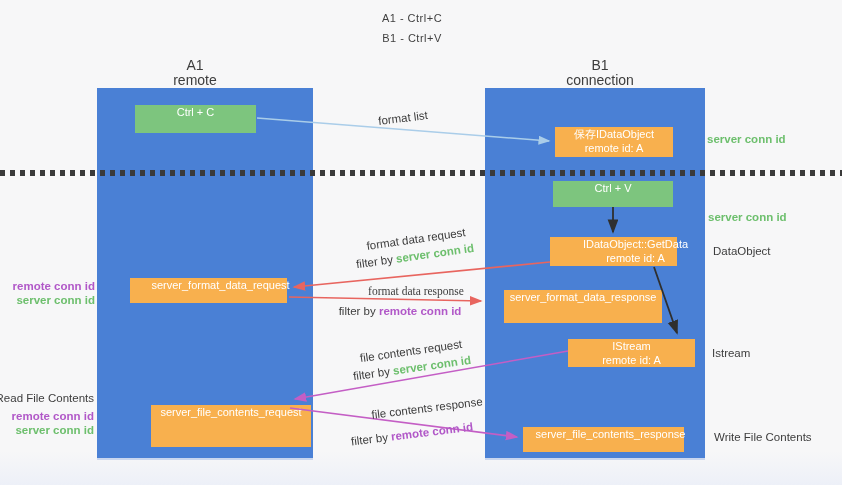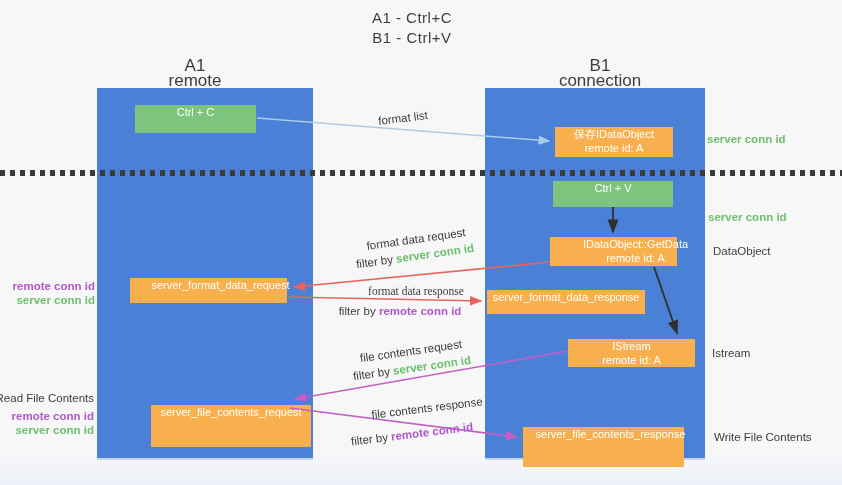--- a/index.html
+++ b/index.html
@@ -8,24 +8,24 @@
     font-family:"Liberation Sans","DejaVu Sans",sans-serif;
     background:#f7f7f8;
   }
   #stage{
     position:relative;width:842px;height:485px;
     background:linear-gradient(180deg,#f7f7f8 0%,#f7f7f8 93%,#edf0f8 100%);
   }
   .abs{position:absolute;}
   .title{
     left:312px;top:8px;width:200px;text-align:center;
-    font-size:15px;line-height:20px;color:#3f3f3f;letter-spacing:.5px;
+    font-size:11px;line-height:20px;color:#3f3f3f;letter-spacing:.5px;
   }
   .col-header{
-    width:120px;text-align:center;font-size:17px;line-height:15px;color:#3d3d3d;
+    width:120px;text-align:center;font-size:14px;line-height:15px;color:#3d3d3d;
   }
   .column{background:#4a80d5;border-bottom:2px solid #c9d6ef;}
   .dotline{
     left:0;top:170px;width:842px;height:6px;
     background:repeating-linear-gradient(90deg,#3a3a3a 0 5px,transparent 5px 10px);
   }
   .node{
     color:#fff;text-align:center;font-size:11px;line-height:14px;
     display:flex;flex-direction:column;justify-content:flex-start;align-items:center;
     box-sizing:border-box;
@@ -83,34 +83,34 @@
 
   <div class="abs node orange" style="left:550px;top:237px;width:127px;height:29px;padding-left:44px;">
     <div>IDataObject::GetData</div>
     <div>remote id: A</div>
   </div>
 
   <div class="abs node orange" style="left:130px;top:278px;width:157px;height:25px;padding-left:24px;">
     <div>server_format_data_request</div>
   </div>
 
-  <div class="abs node orange" style="left:487px;top:290px;width:158px;height:24px;">
+  <div class="abs node orange" style="left:504px;top:290px;width:158px;height:33px;">
     <div>server_format_data_response</div>
   </div>
 
   <div class="abs node orange" style="left:568px;top:339px;width:127px;height:28px;">
     <div>IStream</div>
     <div>remote id: A</div>
   </div>
 
   <div class="abs node orange" style="left:128px;top:405px;width:160px;height:42px;margin-left:23px;">
     <div>server_file_contents_request</div>
   </div>
 
-  <div class="abs node orange" style="left:523px;top:427px;width:161px;height:40px;padding-left:14px;">
+  <div class="abs node orange" style="left:523px;top:427px;width:161px;height:25px;padding-left:14px;">
     <div>server_file_contents_response</div>
   </div>
 
   <svg class="arrows" width="842" height="485" viewBox="0 0 842 485">
     <defs>
       <marker id="m-lb" markerWidth="9" markerHeight="7" refX="7" refY="3" orient="auto">
           <path d="M0,0 L8,3 L0,6 Z" fill="#aacde9"></path>
         </marker>
       <marker id="m-bk" markerWidth="9" markerHeight="7" refX="7" refY="3" orient="auto">
           <path d="M0,0 L8,3 L0,6 Z" fill="#2f2f2f"></path>

